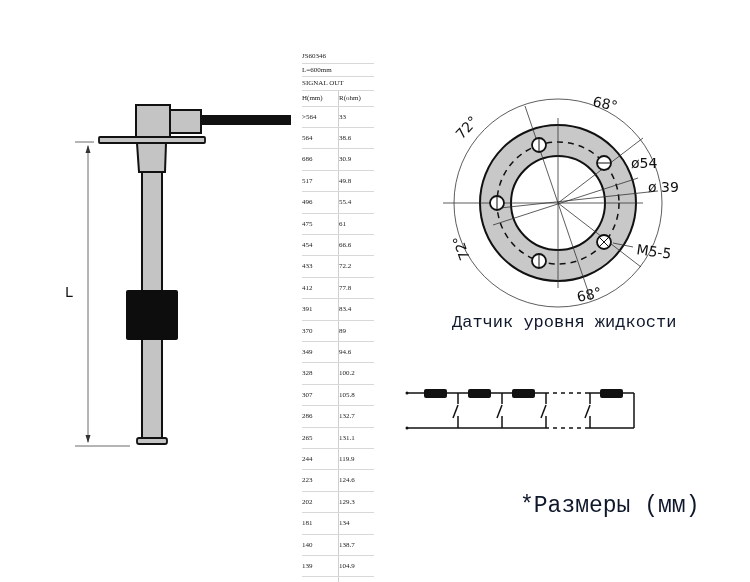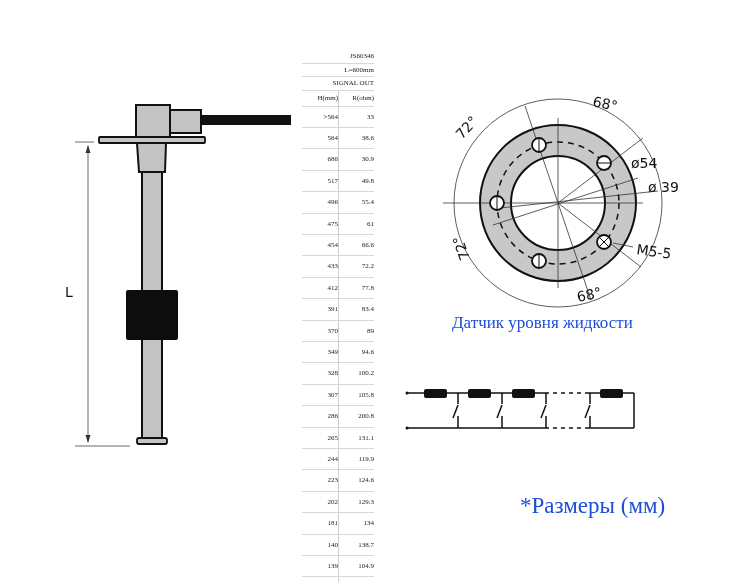--- a/index.html
+++ b/index.html
@@ -1,23 +1,23 @@
 <!DOCTYPE html>
 <html><head>
 <meta charset="utf-8">
 <style>
   html, body { margin: 0; padding: 0; background: #ffffff; }
   body { width: 750px; height: 582px; position: relative; overflow: hidden; font-family: "DejaVu Sans", sans-serif; }
   .layer { position: absolute; left: 0; top: 0; }
   #spec-table { position: absolute; left: 302px; top: 50px; width: 72px; border-collapse: collapse; font-family: "Liberation Serif", serif; font-size: 7px; color: #222; }
-  #spec-table td, #spec-table th { text-align: right; padding: 0; height: 20.4px; line-height: 20.4px; font-weight: normal; border-bottom: 1px solid #d8d8d8; }
+  #spec-table td, #spec-table th { text-align: left; padding: 0; height: 20.4px; line-height: 20.4px; font-weight: normal; border-bottom: 1px solid #d8d8d8; }
   #spec-table .hdr td { height: 12.5px; line-height: 12.5px; }
   #spec-table .col-h { width: 36px; border-right: 1px solid #cfcfcf; }
   #spec-table .colhdr th { height: 15px; line-height: 15px; margin-top: 28px; }
-  .caption { position: absolute; font-family: Liberation Serif, serif; color: #1d4ed8; }
+  .caption { position: absolute; font-family: Liberation Mono, monospace; color: #0f172a; }
   #sensor-title { left: 452px; top: 313px; font-size: 17px; }
   #units-note { left: 520px; top: 493px; font-size: 23px; }
   .dim-label { font-family: "DejaVu Sans", sans-serif; font-size: 14px; fill: #111; }
 </style>
 </head>
 <body>
 
 <svg class="layer" width="300" height="582" viewBox="0 0 300 582">
 
   <rect x="200" y="115" width="91" height="10" fill="#111"></rect>
@@ -109,21 +109,21 @@
       <tr>
         <td class="col-h">328</td>
         <td>100.2</td>
       </tr>
       <tr>
         <td class="col-h">307</td>
         <td>105.8</td>
       </tr>
       <tr>
         <td class="col-h">286</td>
-        <td>200.8</td>
+        <td>132.7</td>
       </tr>
       <tr>
         <td class="col-h">265</td>
         <td>131.1</td>
       </tr>
       <tr>
         <td class="col-h">244</td>
         <td>119.9</td>
       </tr>
       <tr>

